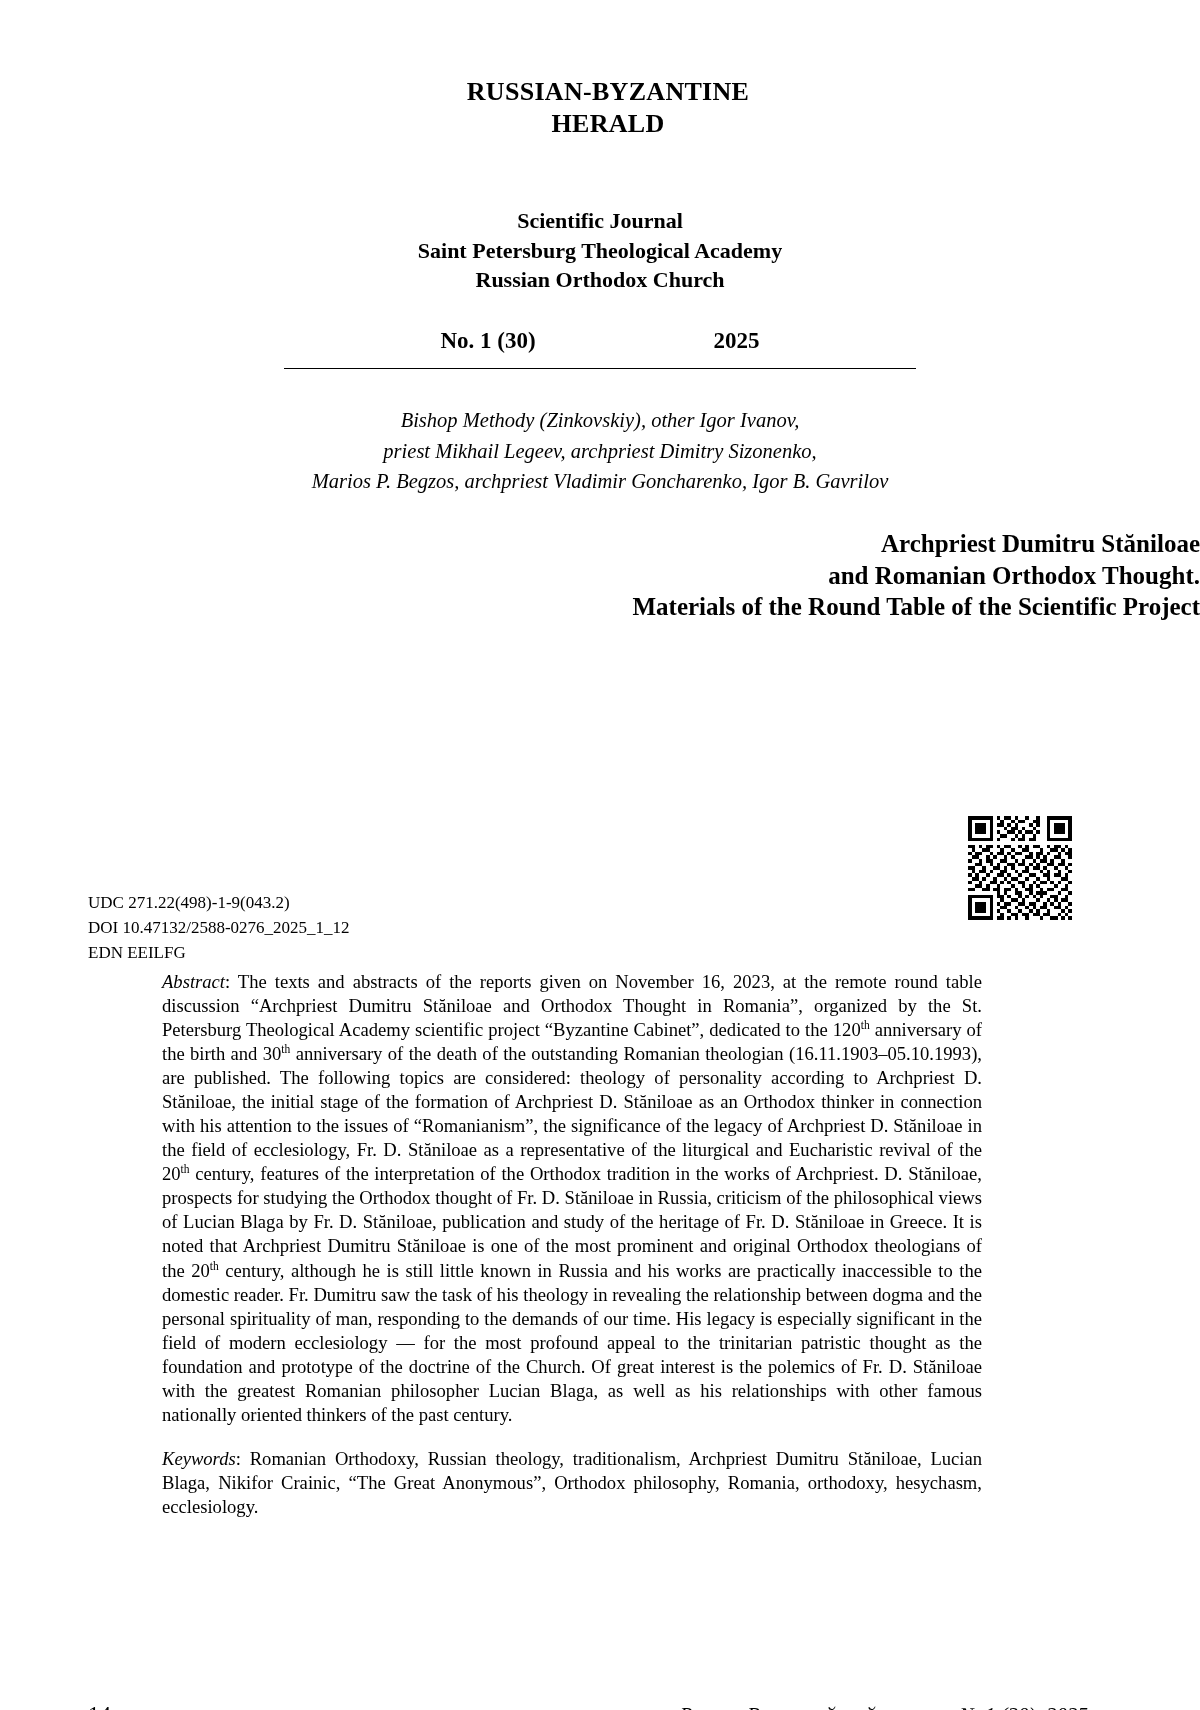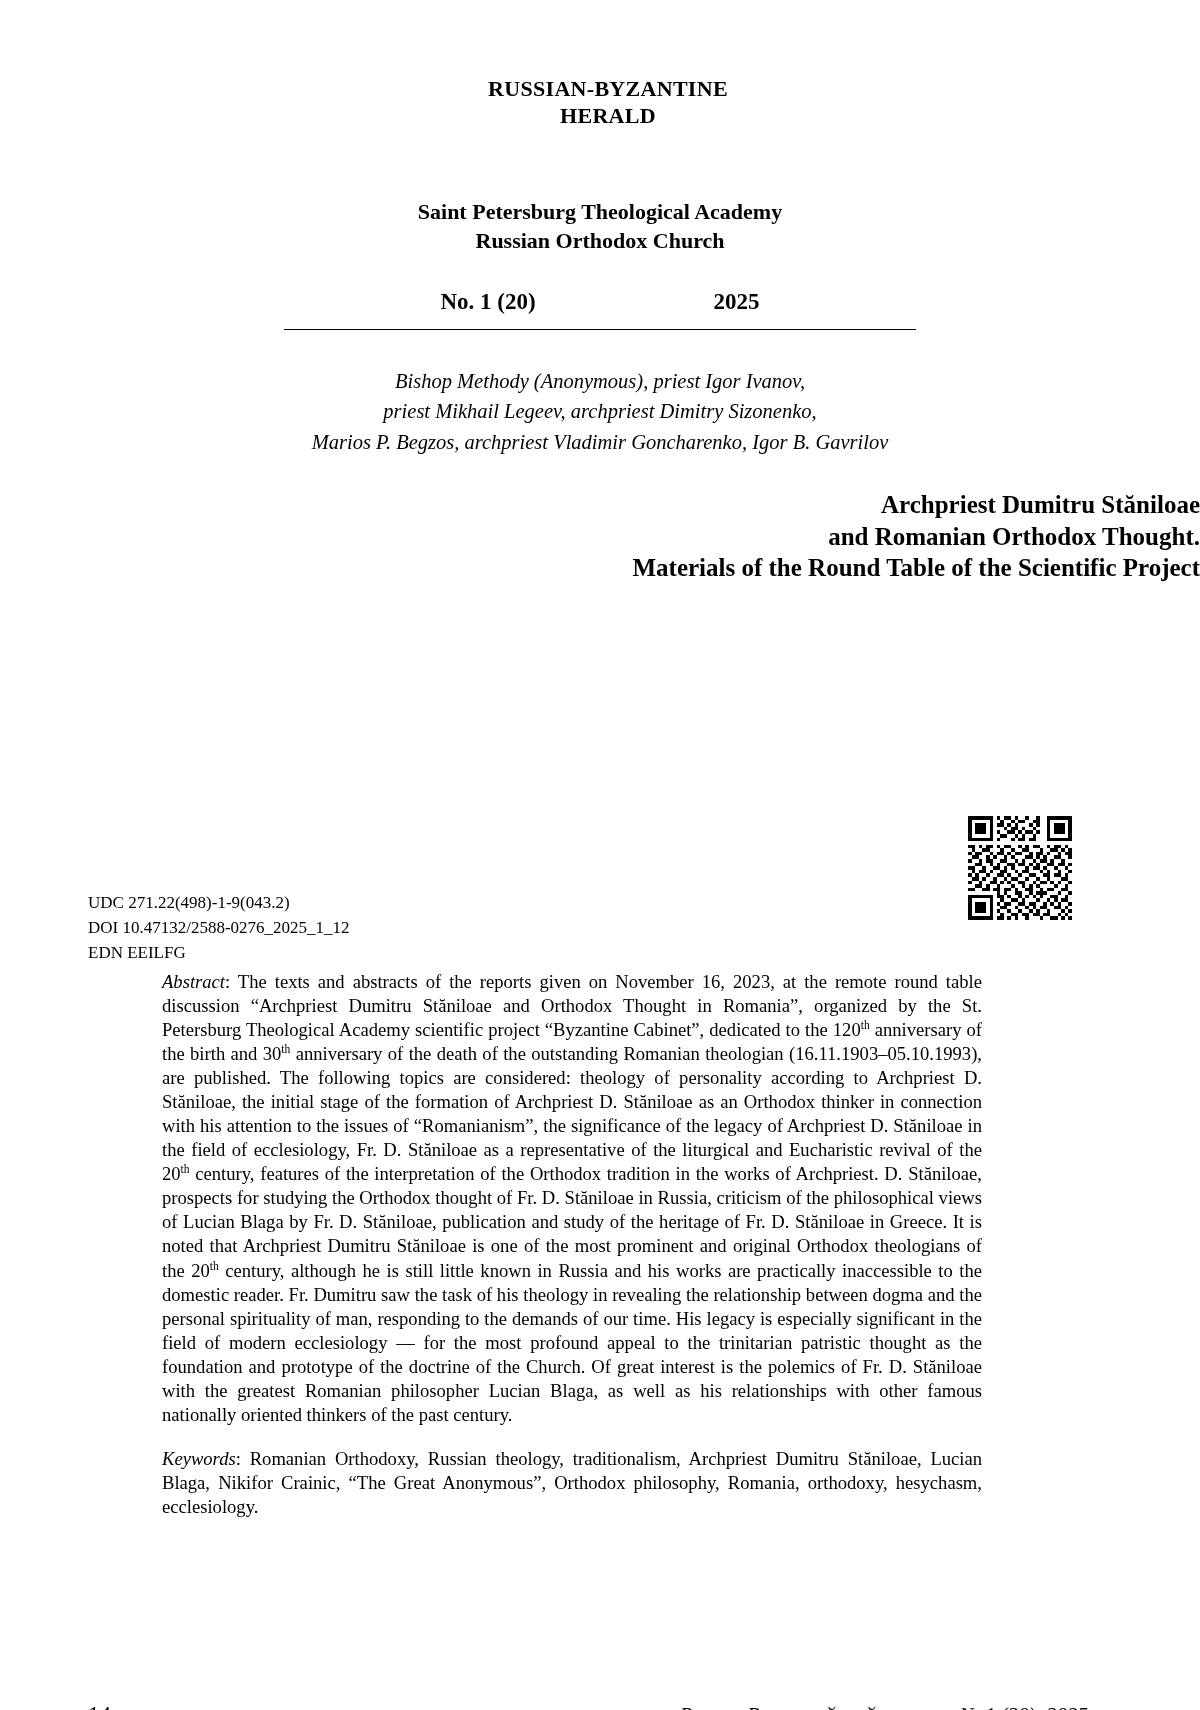--- a/index.html
+++ b/index.html
@@ -19,21 +19,21 @@
     position: relative;
     width: 1200px;
     height: 1710px;
     box-sizing: border-box;
     padding: 0;
   }
 
   .journal-title {
     text-align: center;
     font-weight: bold;
-    font-size: 22px;
+    font-size: 26px;
     letter-spacing: 0.3px;
     line-height: 1.22;
     margin-top: 76px;
     padding-left: 16px;
   }
   .journal-title .line2 { display: block; }
 
   .masthead {
     text-align: center;
     font-weight: bold;
@@ -143,33 +143,34 @@
 <body>
 
 <div class="page">
 
   <div class="journal-title">
     <span>RUSSIAN-BYZANTINE</span>
     <span class="line2">HERALD</span>
   </div>
 
   <div class="masthead">
+    <div>Scientific Journal</div>
     <div>Saint Petersburg Theological Academy</div>
     <div>Russian Orthodox Church</div>
   </div>
 
   <div class="issue-row">
-    <span class="issue-no">No. 1 (20)</span>
+    <span class="issue-no">No. 1 (30)</span>
     <span>2025</span>
   </div>
 
   <div class="rule"></div>
 
   <div class="authors">
-    <div>Bishop Methody (Anonymous), priest Igor Ivanov,</div>
+    <div>Bishop Methody (Zinkovskiy), other Igor Ivanov,</div>
     <div>priest Mikhail Legeev, archpriest Dimitry Sizonenko,</div>
     <div>Marios P. Begzos, archpriest Vladimir Goncharenko, Igor B. Gavrilov</div>
   </div>
 
   <div class="article-title">
     <div>Archpriest Dumitru Stăniloae</div>
     <div>and Romanian Orthodox Thought.</div>
     <div>Materials of the Round Table of the Scientific Project</div>
   </div>
 

